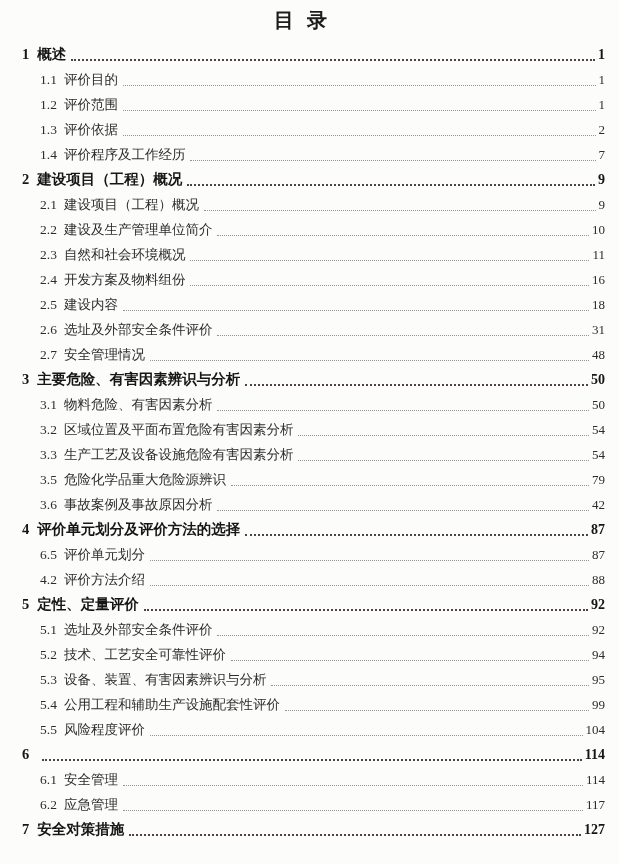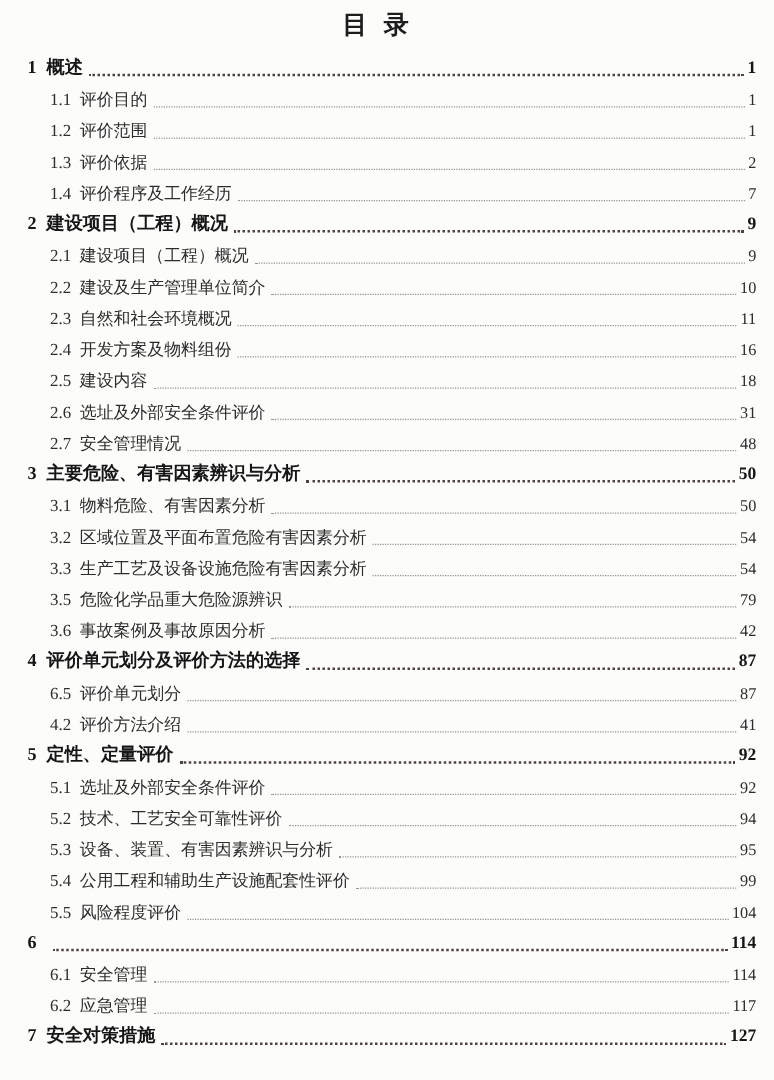--- a/index.html
+++ b/index.html
@@ -213,21 +213,21 @@
       <div class="toc-row lvl2">
     <span class="num">6.5</span>
     <span class="label">评价单元划分</span>
     <span class="leader"></span>
     <span class="pagenum">87</span>
   </div>
       <div class="toc-row lvl2">
     <span class="num">4.2</span>
     <span class="label">评价方法介绍</span>
     <span class="leader"></span>
-    <span class="pagenum">41</span>
+    <span class="pagenum">88</span>
   </div>
       <div class="toc-row lvl1">
     <span class="num">5</span>
     <span class="label">定性、定量评价</span>
     <span class="leader"></span>
     <span class="pagenum">92</span>
   </div>
       <div class="toc-row lvl2">
     <span class="num">5.1</span>
     <span class="label">选址及外部安全条件评价</span>

